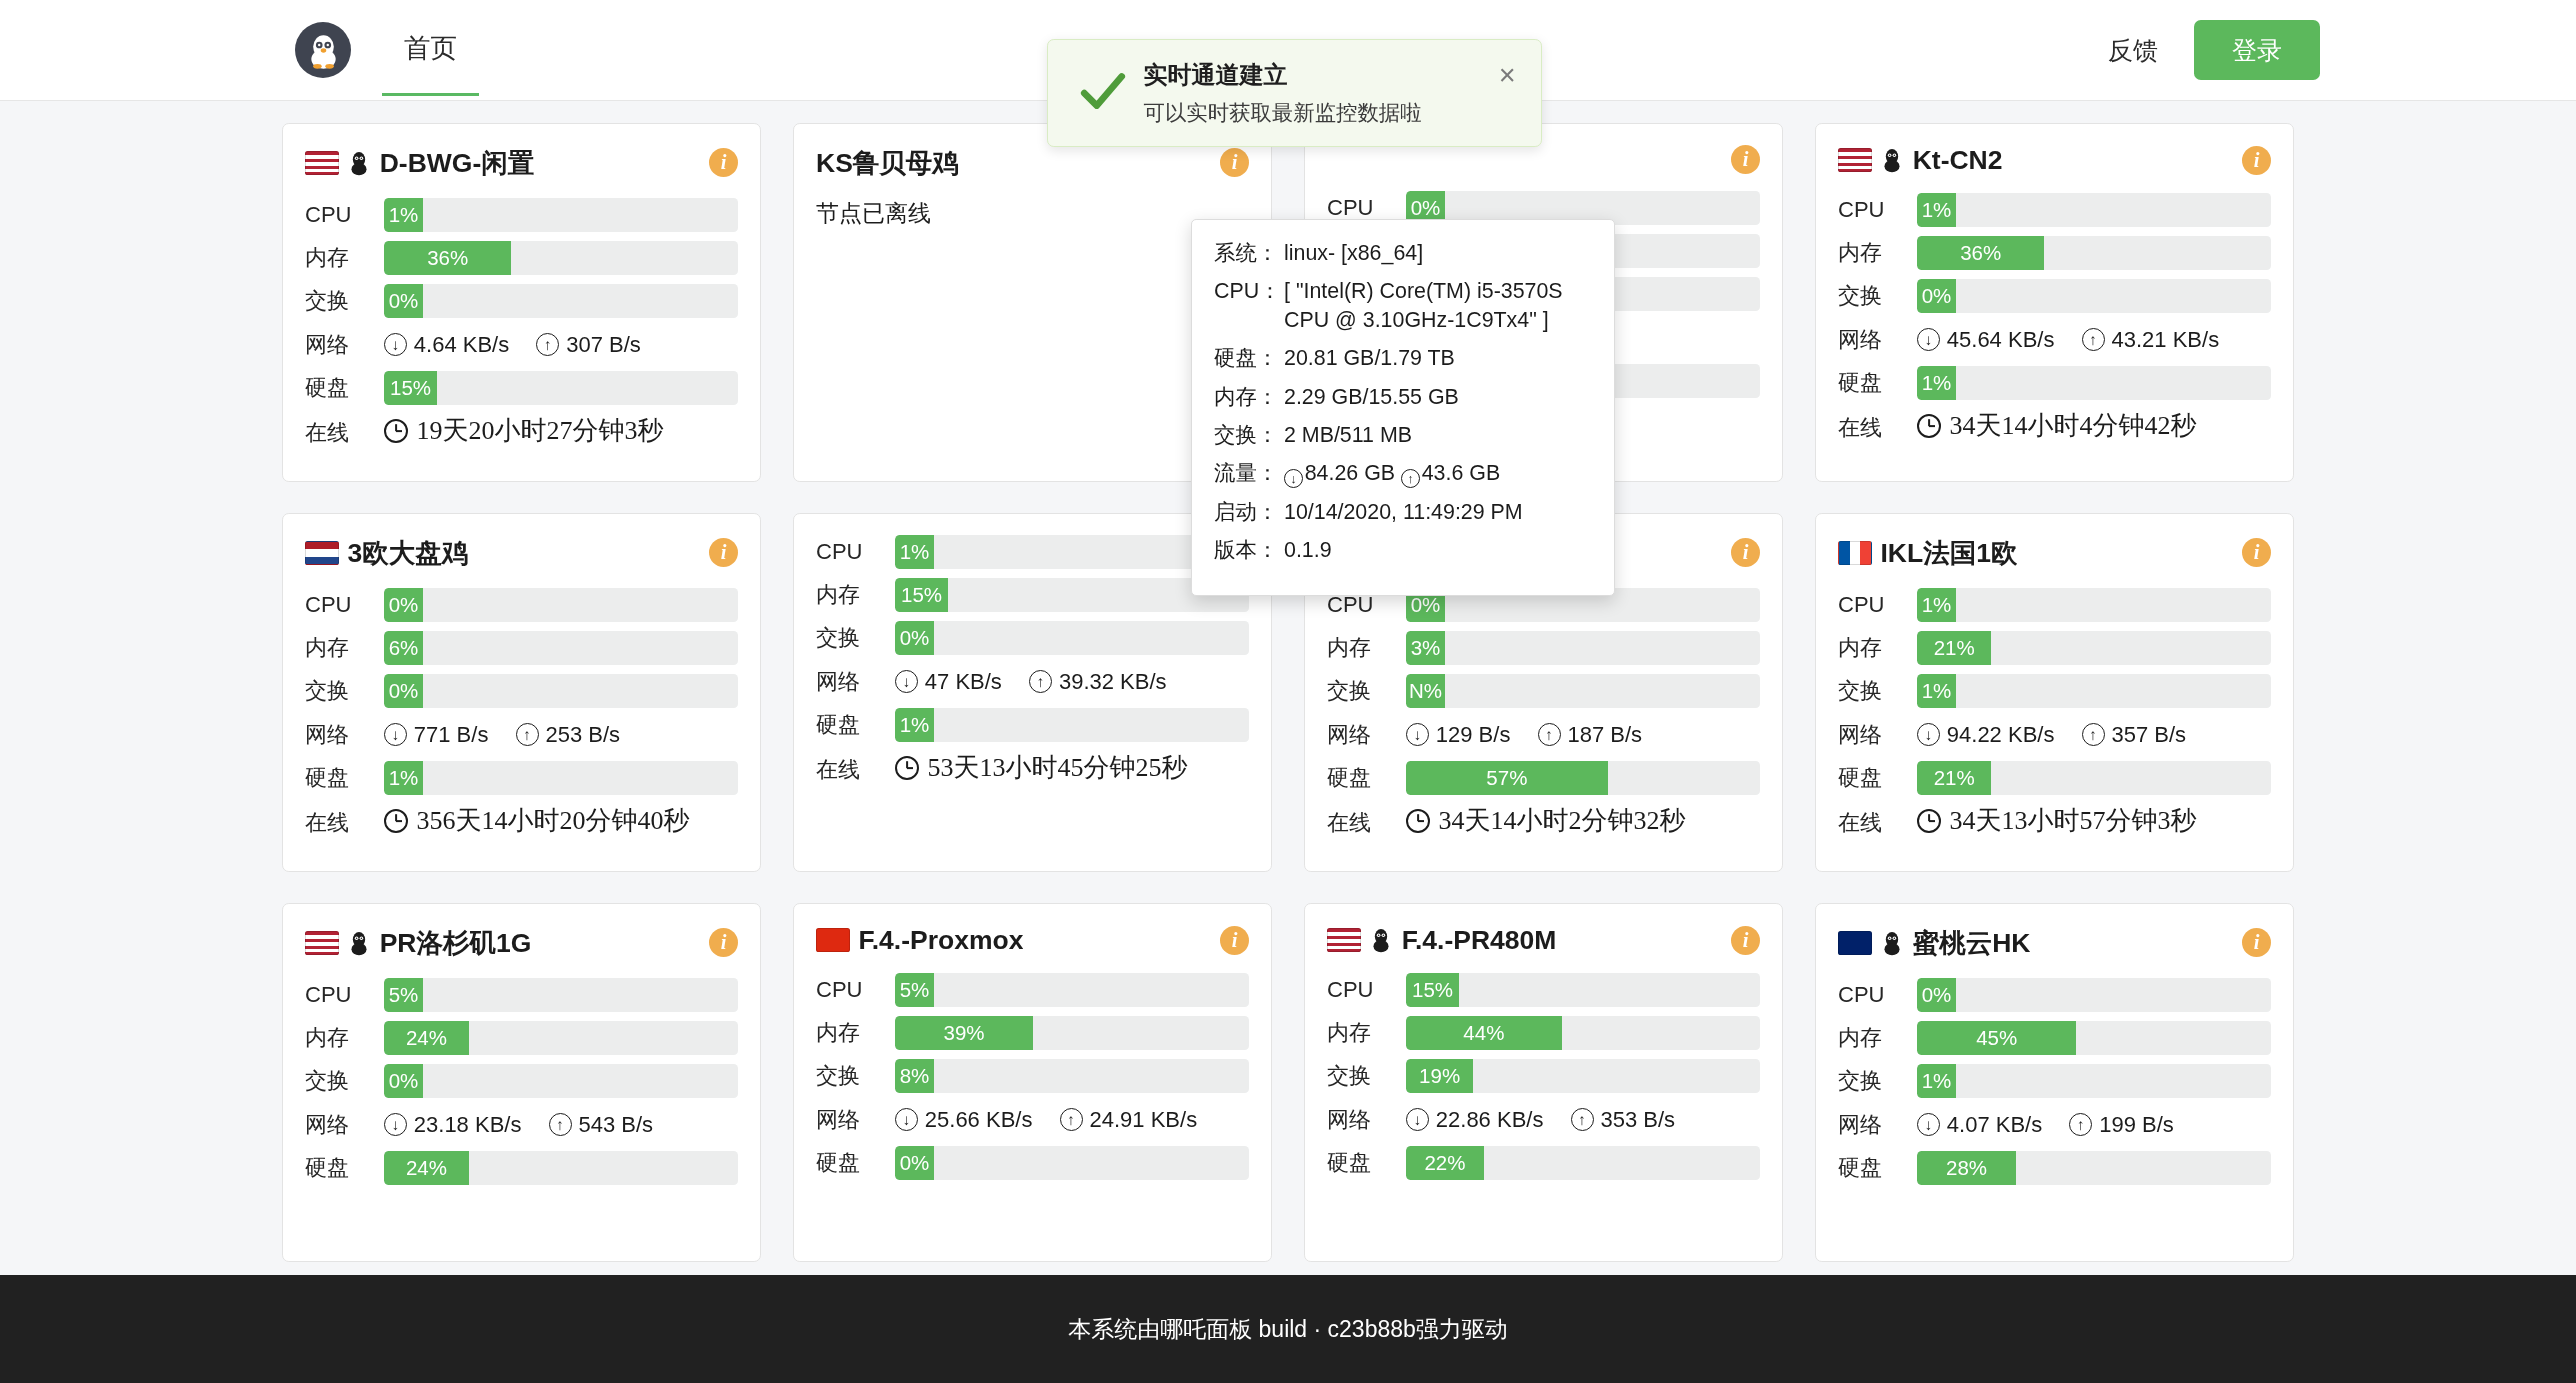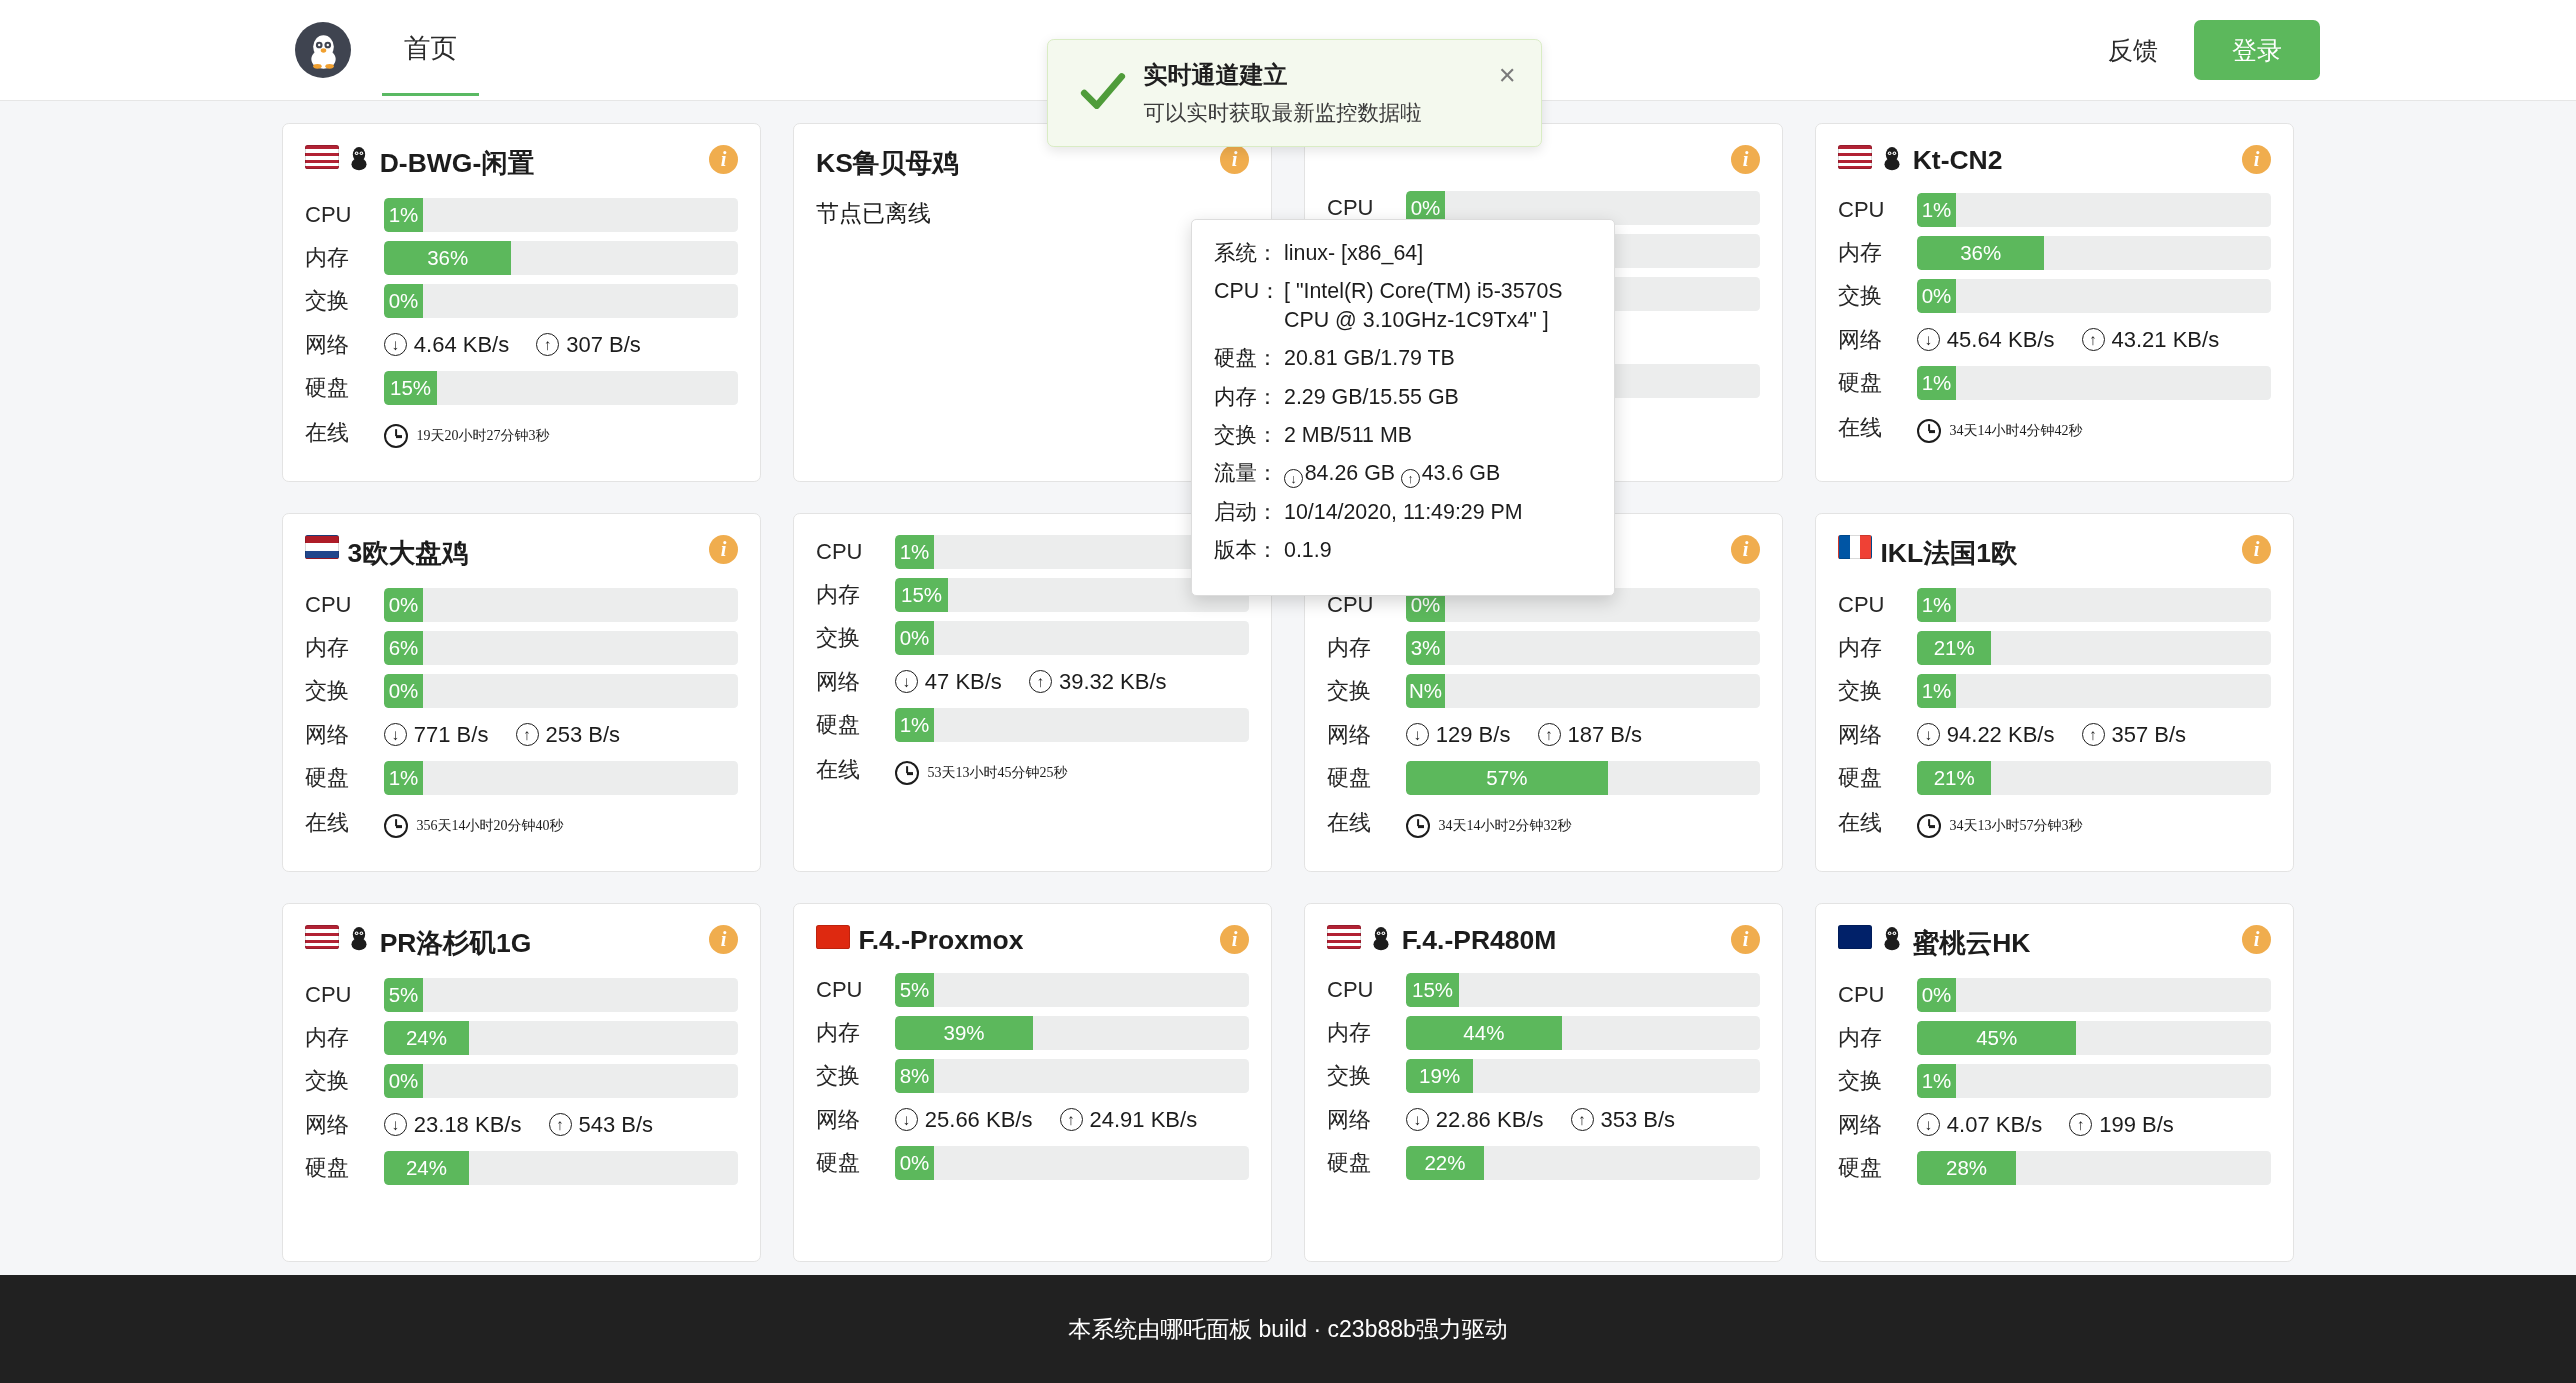--- a/index.html
+++ b/index.html
@@ -93,21 +93,21 @@
   .card {
     background: #ffffff;
     border: 0.9px solid #e3e3e3;
     border-radius: 6.8px;
     padding: 20.5px 22px 24px 22px;
     position: relative;
     min-height: 359px;
   }
   .card-head {
     display: flex;
-    align-items: flex-start;
+    align-items: center;
     margin-bottom: 17px;
   }
   .flag {
     width: 34px; height: 24px;
     border-radius: 2.6px;
     flex: none;
     margin-right: 8.5px;
     position: relative;
     overflow: hidden;
     border: 0.9px solid rgba(0,0,0,.15);
@@ -205,21 +205,21 @@
   .clock::before, .clock::after {
     content: "";
     position: absolute;
     background: #1c1c1c;
     left: 50%; top: 50%;
     transform-origin: 0 0;
   }
   .clock::before { width: 2.1px; height: 6.8px; transform: translate(-0.9px,-6.8px); }
   .clock::after { width: 6px; height: 2.1px; transform: translate(0,-0.9px); }
   .online-row { display: flex; align-items: flex-end; height: 34px; font-family: Liberation Serif, serif; }
-  .online-val { font-size: 14px; color: #1c1c1c; display:flex; align-items:center; }
+  .online-val { font-size: 26px; color: #1c1c1c; display:flex; align-items:center; }
 
   .offline-text {
     font-size: 23px;
     color: #1c1c1c;
     margin-bottom: 29px;
   }
 
   
   .tooltip {
     position: absolute;

